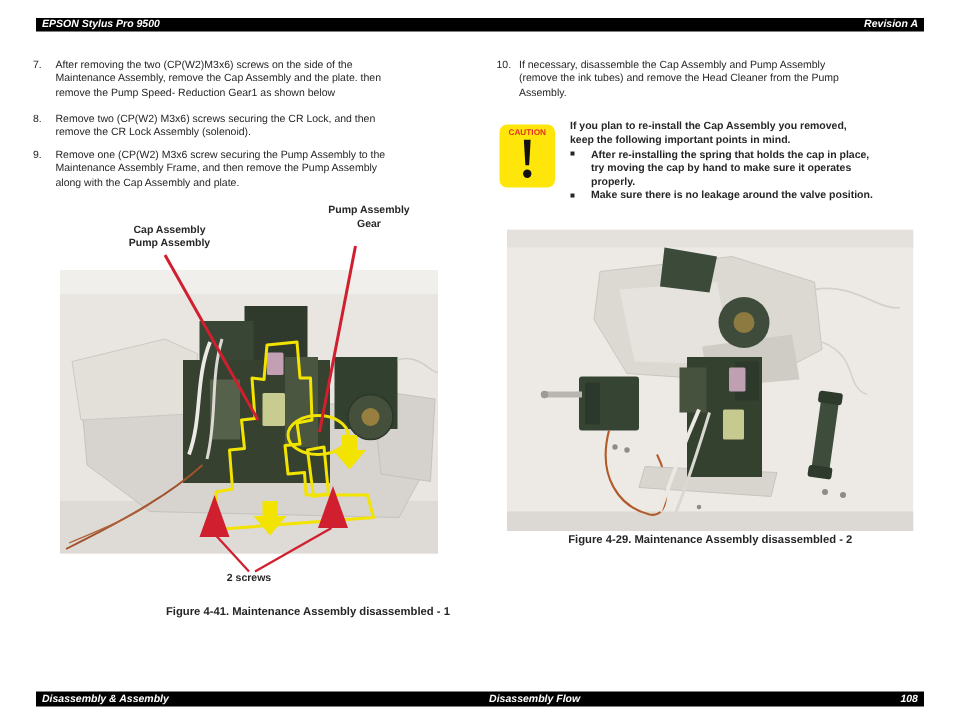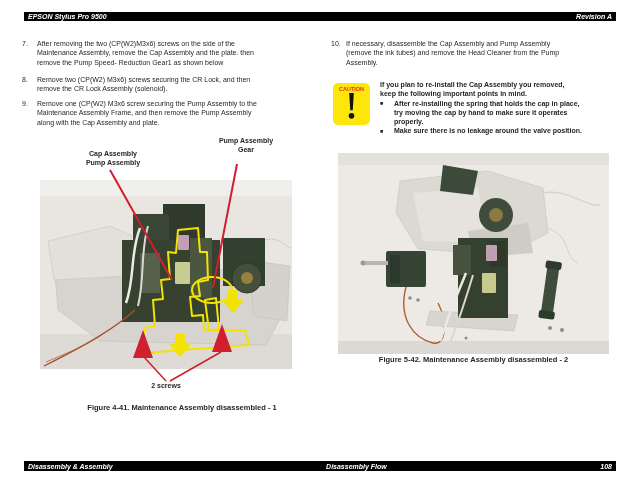--- a/index.html
+++ b/index.html
@@ -141,21 +141,21 @@
       <line x1="70" y1="32" x2="132" y2="142" stroke="var(--accent-red,#d01f2f)" stroke-width="2"></line>
       <line x1="197" y1="26" x2="173" y2="150" stroke="var(--accent-red,#d01f2f)" stroke-width="2"></line>
       <polygon points="103,192 93,220 113,220" fill="var(--accent-red,#d01f2f)"></polygon>
       <polygon points="182,186 172,214 192,214" fill="var(--accent-red,#d01f2f)"></polygon>
       <line x1="104" y1="219" x2="126" y2="243" stroke="var(--accent-red,#d01f2f)" stroke-width="1.5"></line>
       <line x1="181" y1="214" x2="130" y2="243" stroke="var(--accent-red,#d01f2f)" stroke-width="1.5"></line>
     </g>
   </svg>
 
   <div class="figlabel" style="left:40px;top:382px;width:252px;">2 screws</div>
-  <div class="caption" style="left:52px;top:403px;width:260px;">Figure 4-41.  Maintenance Assembly disassembled - 1</div>
+  <div class="caption" style="left:40px;top:403px;width:260px;text-align:right;">Figure 4-41.  Maintenance Assembly disassembled - 1</div>
 
   <svg class="photo-svg" style="left:338px;top:153px;" width="271" height="201" viewBox="0 0 271 201">
     <rect x="0" y="0" width="271" height="201" fill="#edeae6"></rect>
     <rect x="0" y="0" width="271" height="12" fill="#e4e1dd"></rect>
     <rect x="0" y="188" width="271" height="13" fill="#dcd8d3"></rect>
     <g>
 
       <polygon points="62,28 150,18 205,35 210,80 168,102 80,96 58,60" fill="#dcd9d3" stroke="#c6c3be" stroke-width="0.6"></polygon>
       <polygon points="75,40 140,35 150,90 85,88" fill="#e6e3de"></polygon>
       <polygon points="105,12 140,18 135,42 102,38" fill="#3c4a3a"></polygon>
@@ -186,21 +186,21 @@
         <rect x="206" y="112" width="12" height="50" rx="3" fill="#3e4d3b"></rect>
         <rect x="204" y="108" width="16" height="8" rx="2" fill="#2e3a2c"></rect>
         <rect x="204" y="158" width="16" height="8" rx="2" fill="#2e3a2c"></rect>
       </g>
       <circle cx="212" cy="175" r="2" fill="#8f8c85"></circle>
       <circle cx="224" cy="177" r="2" fill="#8f8c85"></circle>
       <circle cx="128" cy="185" r="1.5" fill="#8f8c85"></circle>
     </g>
   </svg>
 
-  <div class="caption" style="left:338px;top:355px;width:271px;">Figure 5-42.  Maintenance Assembly disassembled - 2</div>
+  <div class="caption" style="left:338px;top:355px;width:271px;">Figure 4-29.  Maintenance Assembly disassembled - 2</div>
 
   <div class="bar footer">
     <span>Disassembly &amp; Assembly</span>
     <span>Disassembly Flow</span>
     <span>108</span>
   </div>
 
 </div>
 
 </body></html>

